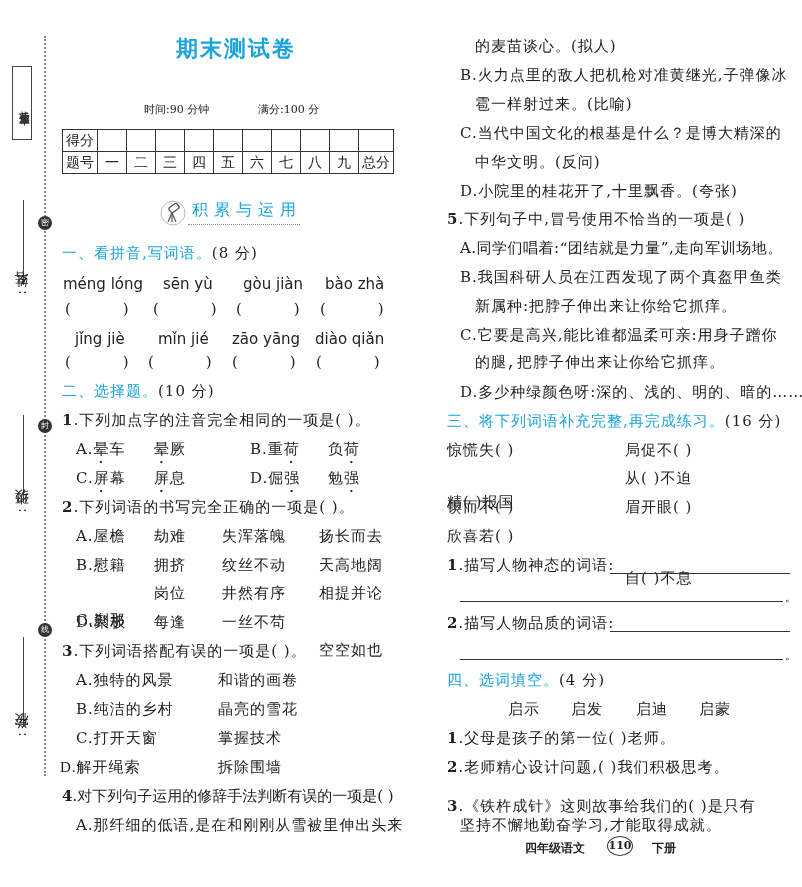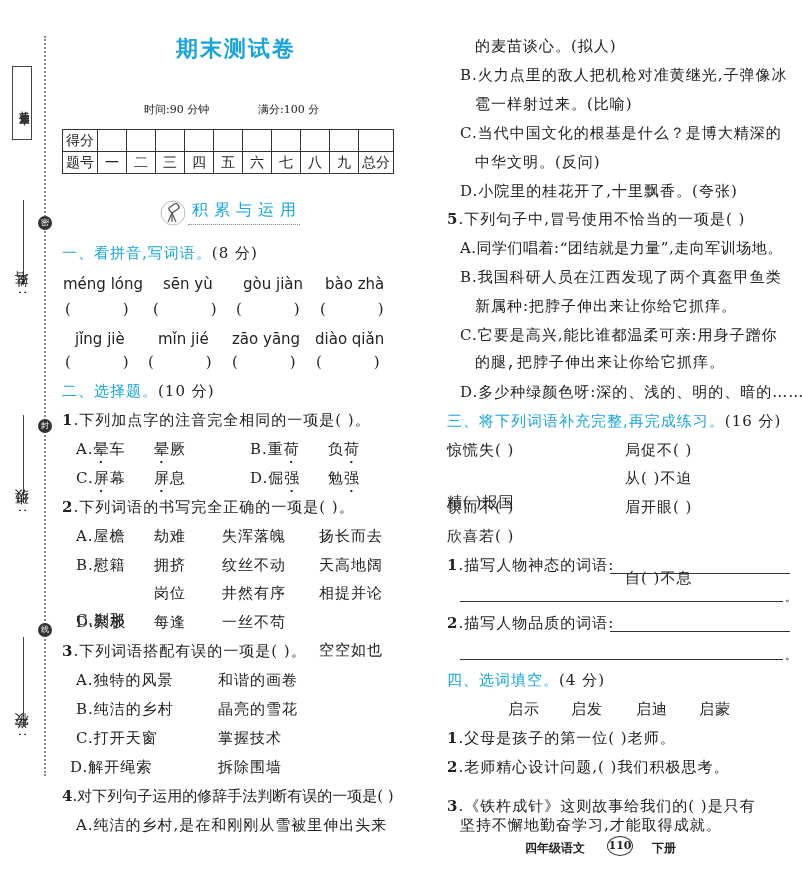--- a/index.html
+++ b/index.html
@@ -195,27 +195,27 @@
 
 <div class="t" style="left:62px;top:641px;">
   <span class="bold-num">3</span><span>.下列词语搭配有误的一项是(      )。</span>
 </div>
 <div class="t" style="left:76px;top:670px;">A.独特的风景</div>
 <div class="t" style="left:218px;top:670px;">和谐的画卷</div>
 <div class="t" style="left:76px;top:699px;">B.纯洁的乡村</div>
 <div class="t" style="left:218px;top:699px;">晶亮的雪花</div>
 <div class="t" style="left:76px;top:728px;text-align:right;">C.打开天窗</div>
 <div class="t" style="left:218px;top:728px;">掌握技术</div>
-<div class="t" style="left:70px;top:757px;">D.解开绳索</div>
+<div class="t" style="left:60px;top:757px;font-family:Liberation Serif, serif;">D.解开绳索</div>
 <div class="t" style="left:218px;top:757px;">拆除围墙</div>
 
 <div class="t" style="left:62px;top:786px;letter-spacing:0;">
   <span class="bold-num">4</span><span>.对下列句子运用的修辞手法判断有误的一项是(      )</span>
 </div>
-<div class="t" style="left:76px;top:815px;">A.纯洁的乡村,是在和刚刚从雪被里伸出头来</div>
+<div class="t" style="left:76px;top:815px;">A.那纤细的低语,是在和刚刚从雪被里伸出头来</div>
 <div class="t" style="left:475px;top:36px;">的麦苗谈心。(拟人)</div>
 <div class="t" style="left:460px;top:65px;">B.火力点里的敌人把机枪对准黄继光,子弹像冰</div>
 <div class="t" style="left:475px;top:94px;">雹一样射过来。(比喻)</div>
 <div class="t" style="left:460px;top:123px;">C.当代中国文化的根基是什么？是博大精深的</div>
 <div class="t" style="left:475px;top:152px;">中华文明。(反问)</div>
 <div class="t" style="left:460px;top:181px;">D.小院里的桂花开了,十里飘香。(夸张)</div>
 
 <div class="t" style="left:447px;top:209px;">
   <span class="bold-num">5</span><span>.下列句子中,冒号使用不恰当的一项是(      )</span>
 </div>

